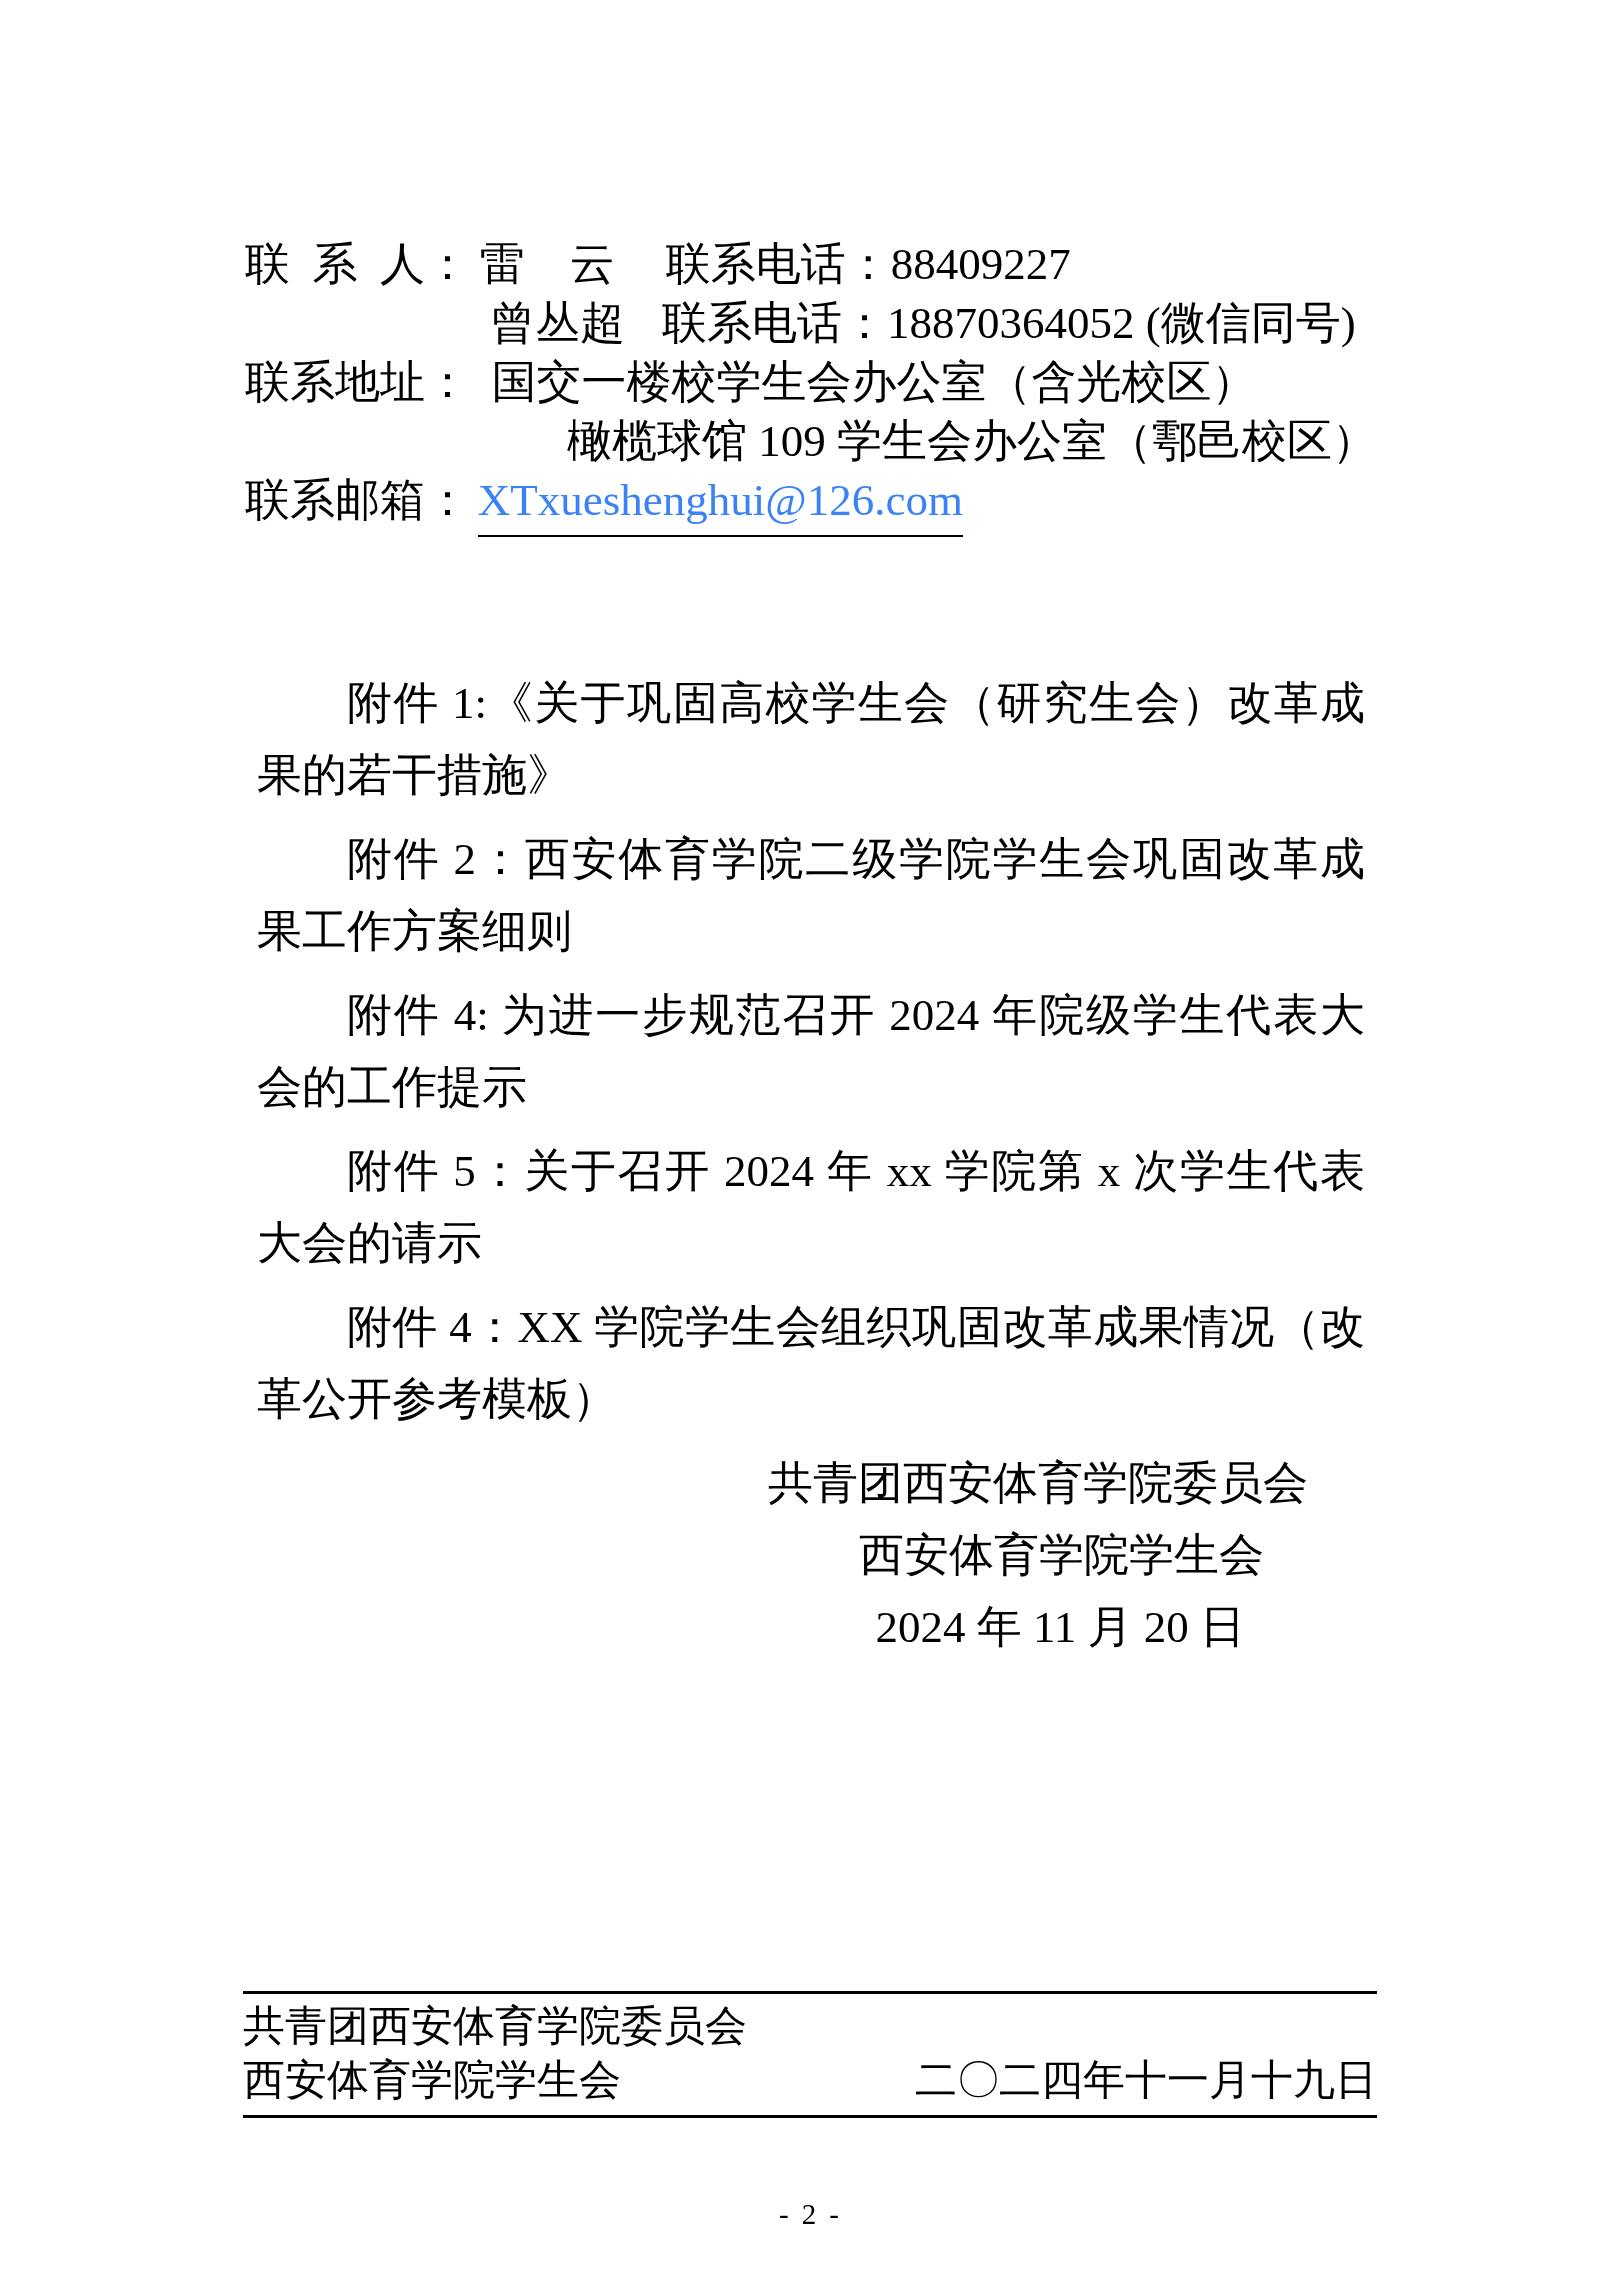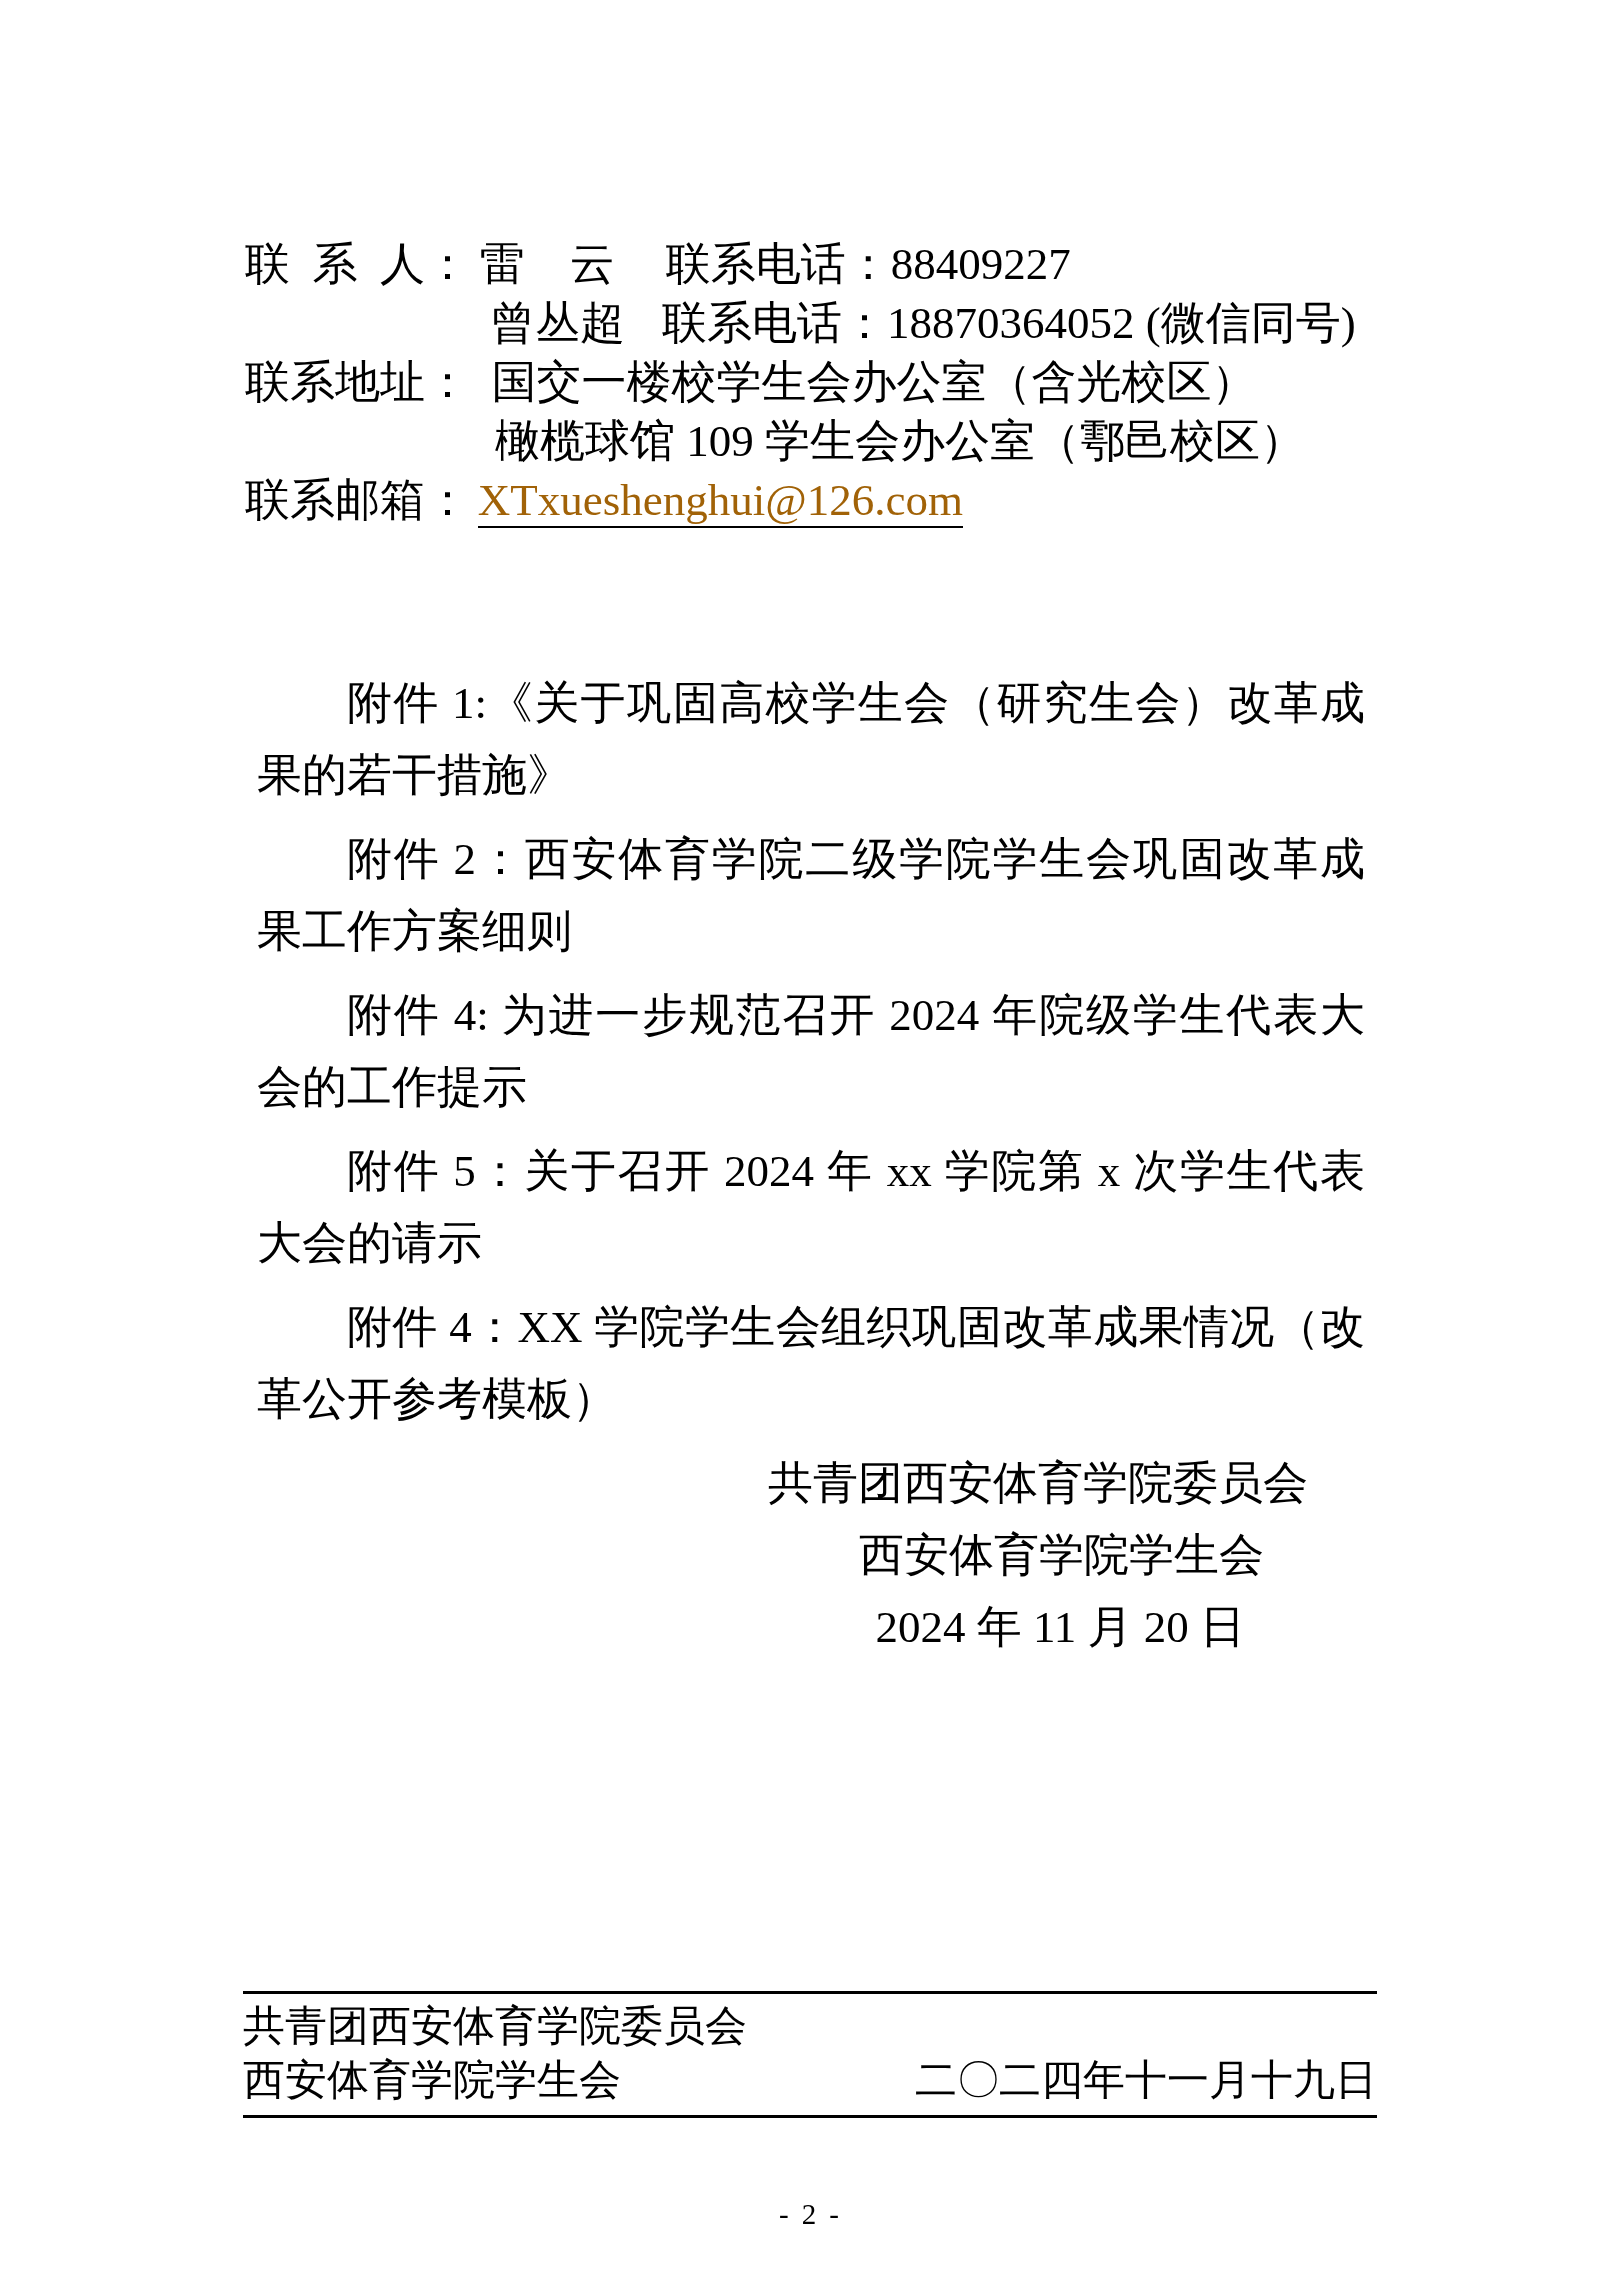--- a/index.html
+++ b/index.html
@@ -26,31 +26,31 @@
   }
   
   .contact p {
     margin: 0;
     line-height: 59px;
     white-space: nowrap;
   }
   .line-person1   { margin-bottom: 39px; }
   .line-person2   { margin-bottom: 15.7px; padding-left: 245px; }
   .line-address1  { margin-bottom: 14.7px; }
-  .line-address2  { margin-bottom: 13.7px; padding-left: 250px; }
+  .line-address2  { margin-bottom: 13.7px; padding-left: 250px; text-align: right; }
   .gap-s  { margin-left: 9.8px; text-align: center; }
   .gap-m  { margin-left: 21.6px; }
   .gap-l  { margin-left: 37px; }
   .gap-xl { margin-left: 51px; }
   .email-link {
     margin-left: 7.8px;
     text-decoration: none;
-    color: #a16207;
+    color: #3b82f6;
     border-bottom: 2.9px solid #000;
-    padding-bottom: 1px;
+    padding-bottom: 10px;
   }
   
   .attachments {
     margin-top: 137px;
   }
   .attachments p {
     margin: 12px;
     line-height: 72px;
     text-indent: 90px;
     text-align: justify;

